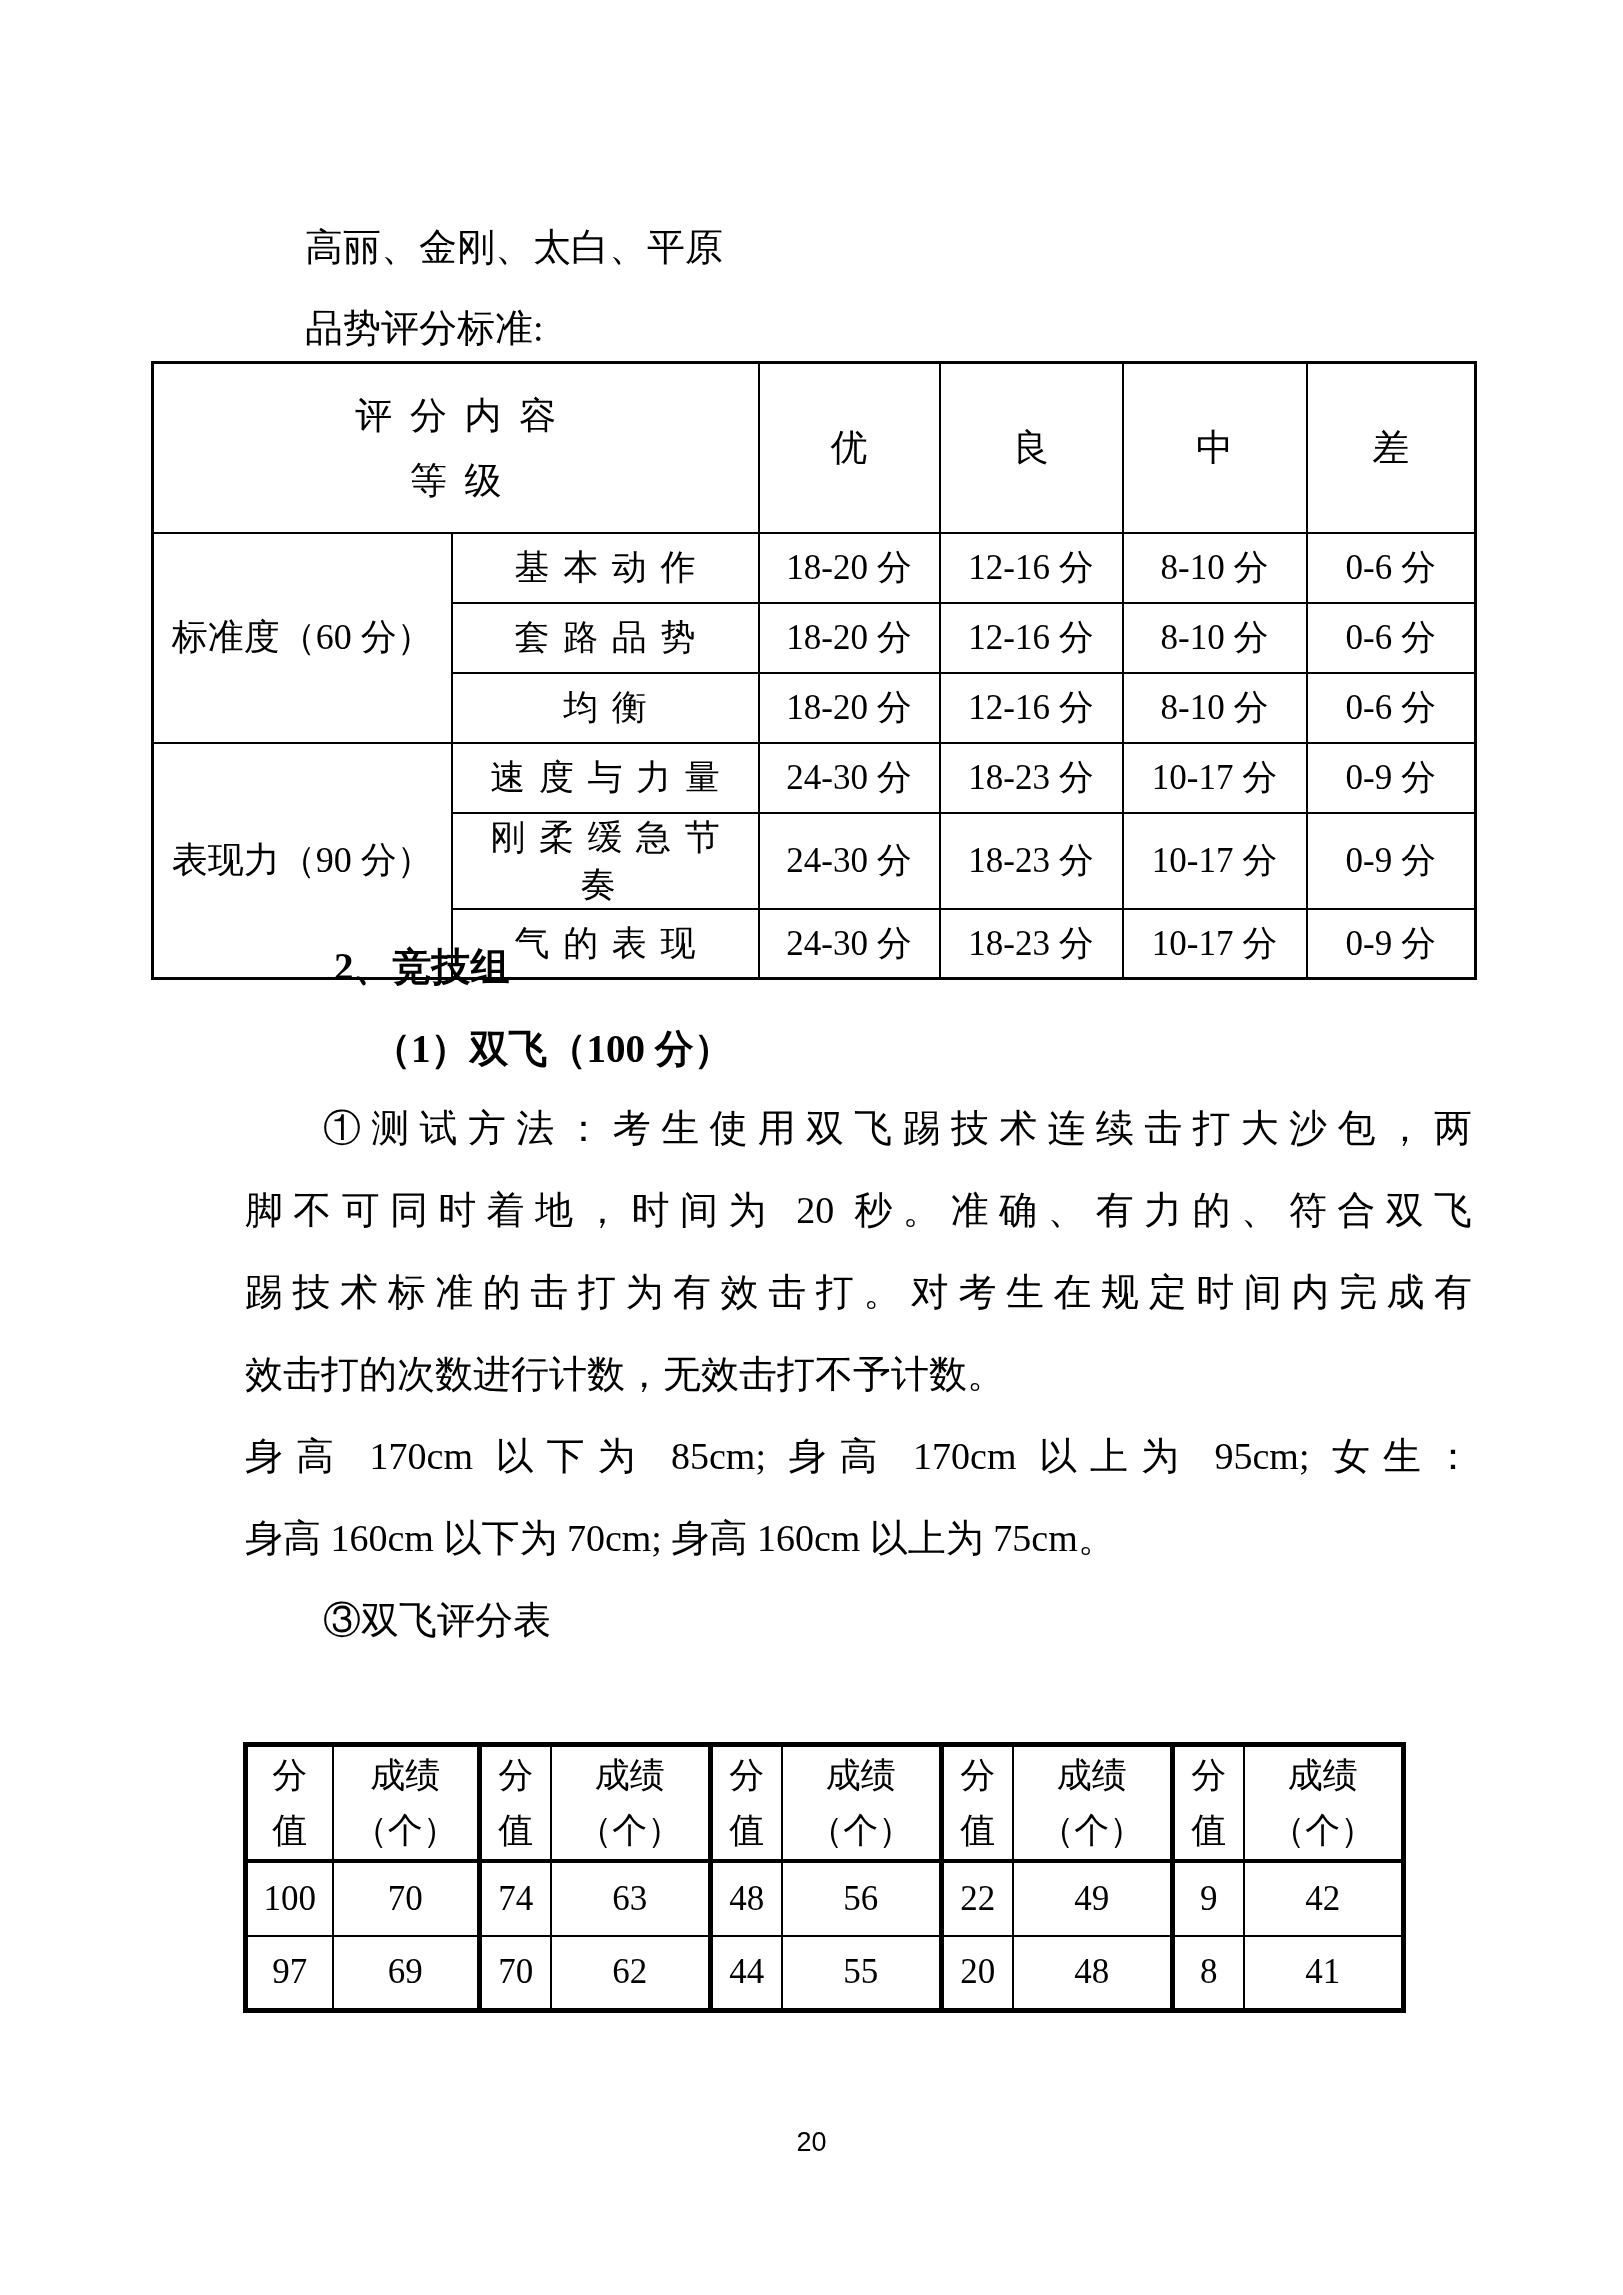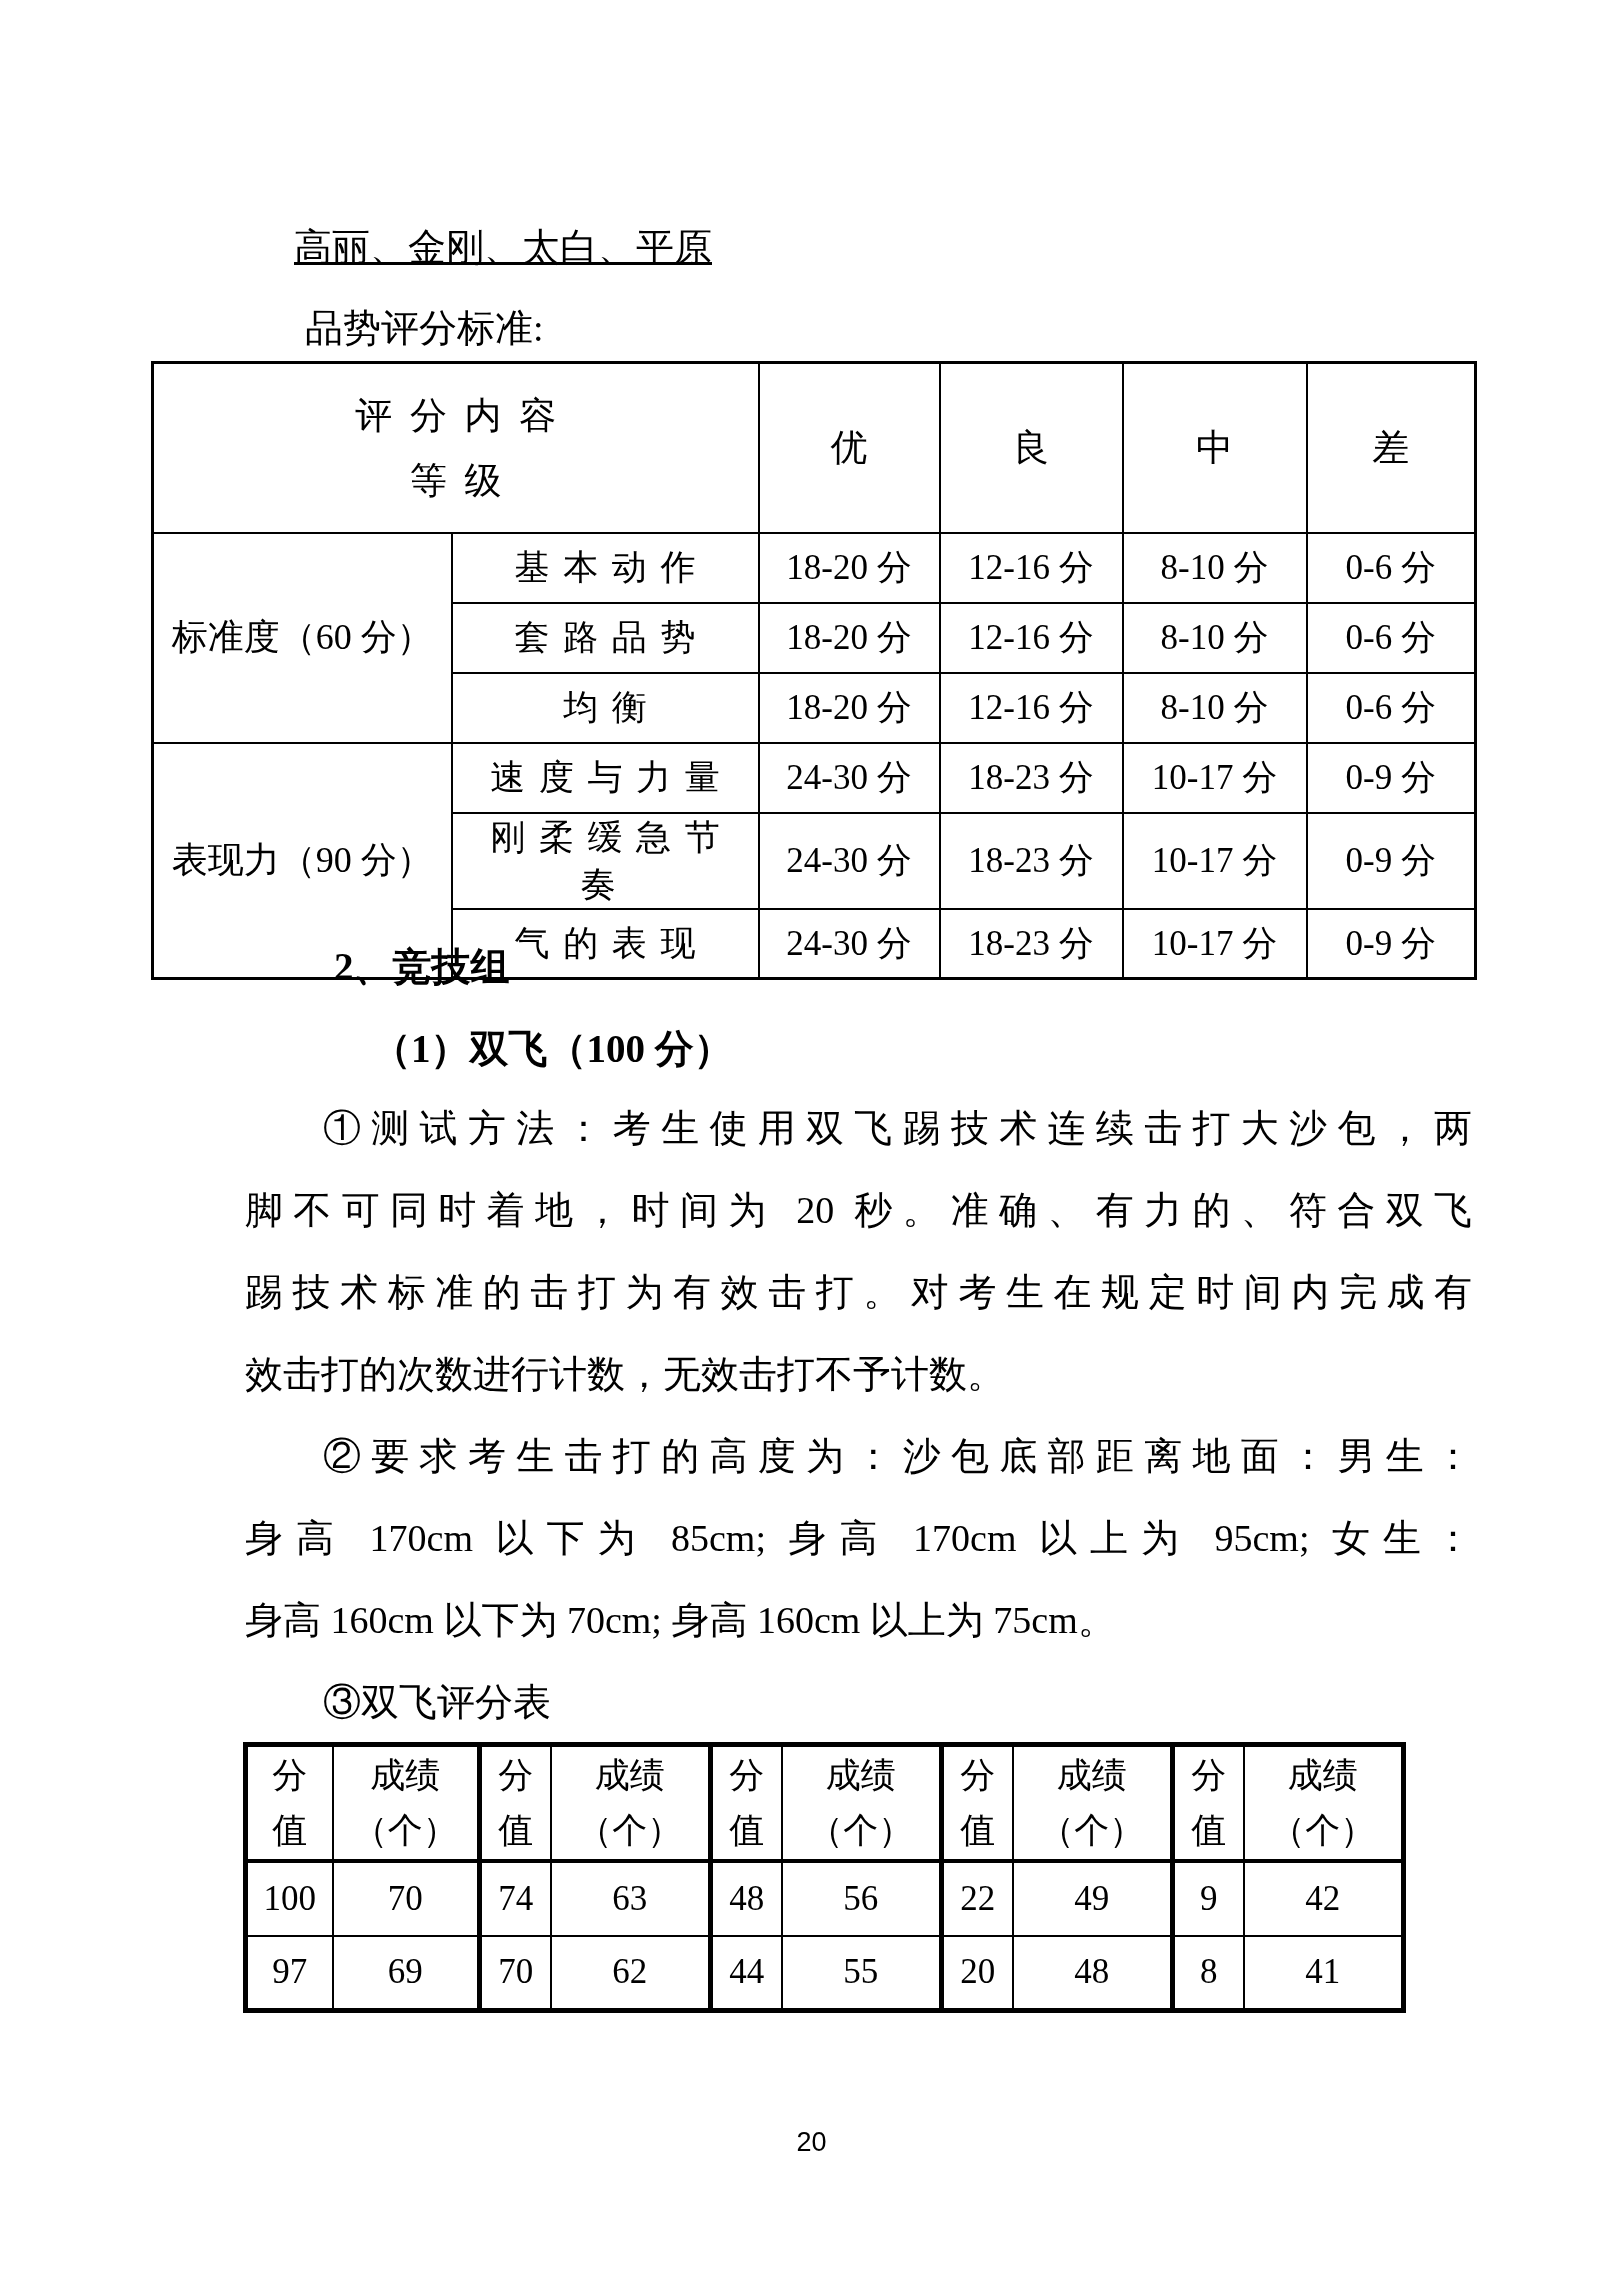--- a/index.html
+++ b/index.html
@@ -6,21 +6,21 @@
     .page{
       position:relative;
       width:1623px;
       height:2295px;
       background:#ffffff;
       color:#000;
       font-family:"Liberation Serif","DejaVu Serif",serif;
       overflow:hidden;
     }
     .absline{position:absolute;white-space:nowrap;}
-    .intro-line{left:294px;top:227px;font-size:38px;line-height:41px;text-decoration:underline;}
+    .intro-line{left:305px;top:227px;font-size:38px;line-height:41px;}
     .t1-title{left:305px;top:308px;font-size:38px;line-height:41px;}
 
     
     table{border-collapse:collapse;table-layout:fixed;}
     .t1{
       position:absolute;left:151px;top:361px;
       width:1323px;
       border:3.4px solid #000;
     }
     .t1 td{
@@ -146,21 +146,20 @@
   </table>
 
   <div class="sec-h1">2、竞技组</div>
   <div class="sec-h2">（1）双飞（100 分）</div>
 
   <div class="para">
     <div class="pl just ind">①测试方法：考生使用双飞踢技术连续击打大沙包，两</div>
     <div class="pl just">脚不可同时着地，时间为 20 秒。准确、有力的、符合双飞</div>
     <div class="pl just">踢技术标准的击打为有效击打。对考生在规定时间内完成有</div>
     <div class="pl nowr">效击打的次数进行计数，无效击打不予计数。</div>
-    <div class="pl just ind">②要求考生击打的高度为：沙包底部距离地面：男生：</div>
     <div class="pl just">身高 170cm 以下为 85cm; 身高 170cm 以上为 95cm; 女生：</div>
     <div class="pl nowr">身高 160cm 以下为 70cm; 身高 160cm 以上为 75cm。</div>
     <div class="pl nowr ind">③双飞评分表</div>
   </div>
 
   <table class="t2">
     <colgroup>
       <col style="width:87px">
         <col style="width:147px">
       <col style="width:71px">

